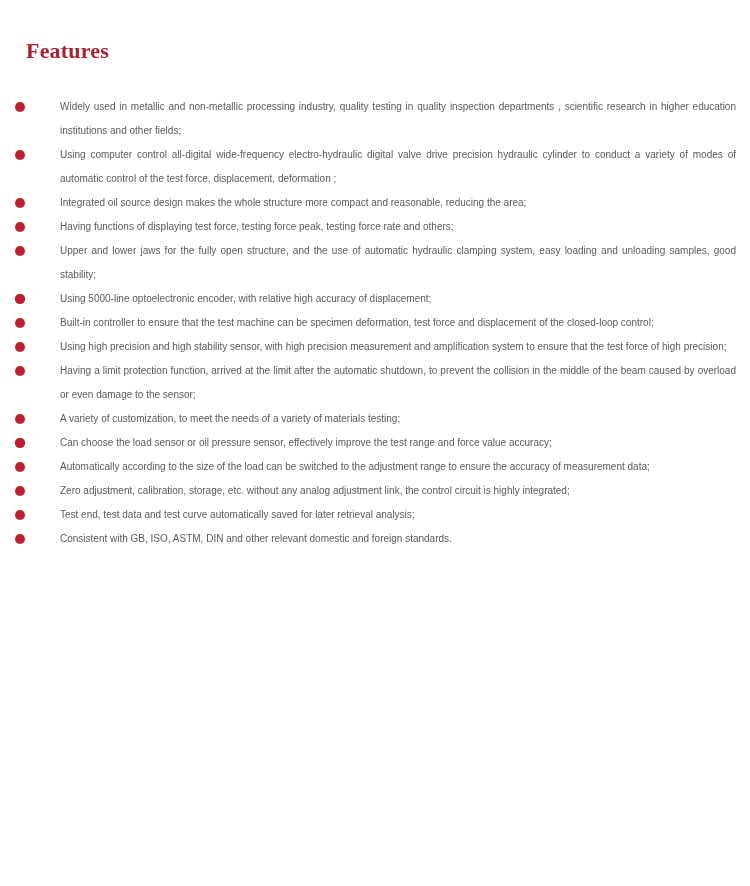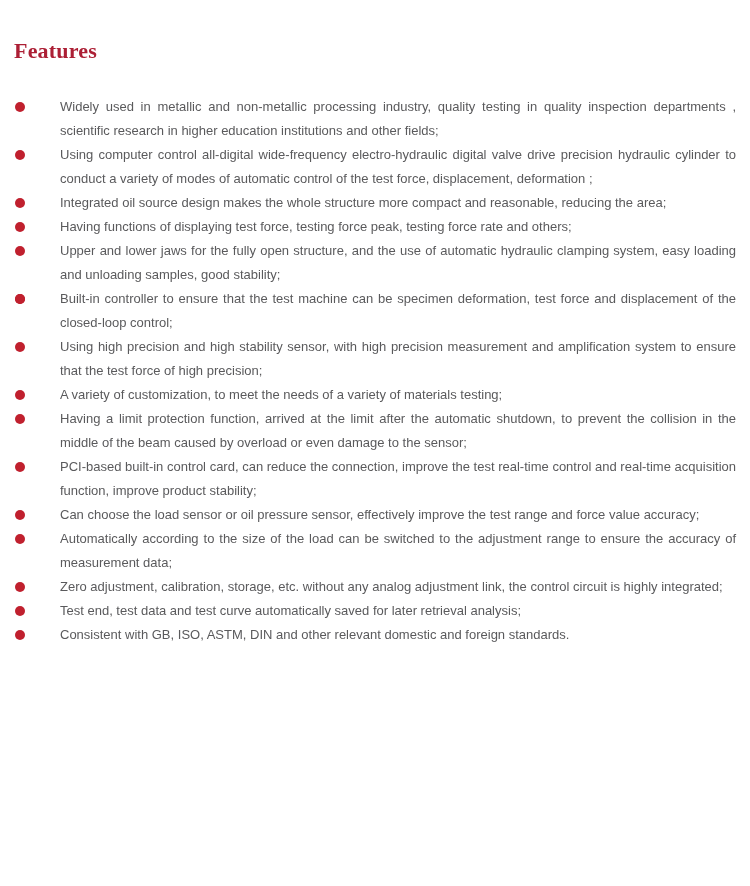--- a/index.html
+++ b/index.html
@@ -16,34 +16,34 @@
   }
   .content {
     padding: 40px 14px 0 14px;
   }
   .features-title {
     font-family: "Liberation Serif", serif;
     font-size: 22px;
     line-height: 22px;
     font-weight: 700;
     color: var(--heading-color, #ac1f35);
-    margin: 0 0 33px 0;
+    margin: 0 0 33px 12px;
     letter-spacing: 0.2px;
   }
   .features-list {
     list-style: none;
     margin: 0;
     padding: 0;
   }
   .feature {
     position: relative;
     padding-left: 46px;
     text-align: justify;
     text-justify: inter-word;
-    font-size: 13px;
+    font-size: 10px;
     line-height: 24px;
     color: var(--body-color, #5a5a5c);
   }
   .bullet {
     position: absolute;
     left: 1px;
     top: 7px;
     width: 10px;
     height: 10px;
     border-radius: 50%;
@@ -79,44 +79,47 @@
 
     <li class="feature">
       <span class="bullet"></span>
       <span>Upper and lower jaws for the fully open structure, and the use of automatic hydraulic clamping system, easy loading and unloading samples, good stability;</span>
     </li>
 
     <li class="feature">
       <span class="bullet"></span>
     </li>
 
+    <li class="feature">
+      <span class="bullet"></span>
+      <span>Using 5000-line optoelectronic encoder, with relative high accuracy of displacement;</span>
+    </li>
 
     <li class="feature">
       <span class="bullet"></span>
       <span>Built-in controller to ensure that the test machine can be specimen deformation, test force and displacement of the closed-loop control;</span>
     </li>
 
     <li class="feature">
       <span class="bullet"></span>
       <span>Using high precision and high stability sensor, with high precision measurement and amplification system to ensure that the test force of high precision;</span>
     </li>
 
     <li class="feature">
       <span class="bullet"></span>
+      <span>Having a limit protection function, arrived at the limit after the automatic shutdown, to prevent the collision in the middle of the beam caused by overload or even damage to the sensor;</span>
+    </li>
+
+    <li class="feature">
+      <span class="bullet"></span>
       <span>A variety of customization, to meet the needs of a variety of materials testing;</span>
     </li>
 
     <li class="feature">
       <span class="bullet"></span>
-      <span>Having a limit protection function, arrived at the limit after the automatic shutdown, to prevent the collision in the middle of the beam caused by overload or even damage to the sensor;</span>
-    </li>
-
-    <li class="feature">
-      <span class="bullet"></span>
-      <span>PCI-based built-in control card, can reduce the connection, improve the test real-time control and real-time acquisition function, improve product stability;</span>
     </li>
 
     <li class="feature">
       <span class="bullet"></span>
       <span>Can choose the load sensor or oil pressure sensor, effectively improve the test range and force value accuracy;</span>
     </li>
 
     <li class="feature">
       <span class="bullet"></span>
       <span>Automatically according to the size of the load can be switched to the adjustment range to ensure the accuracy of measurement data;</span>

